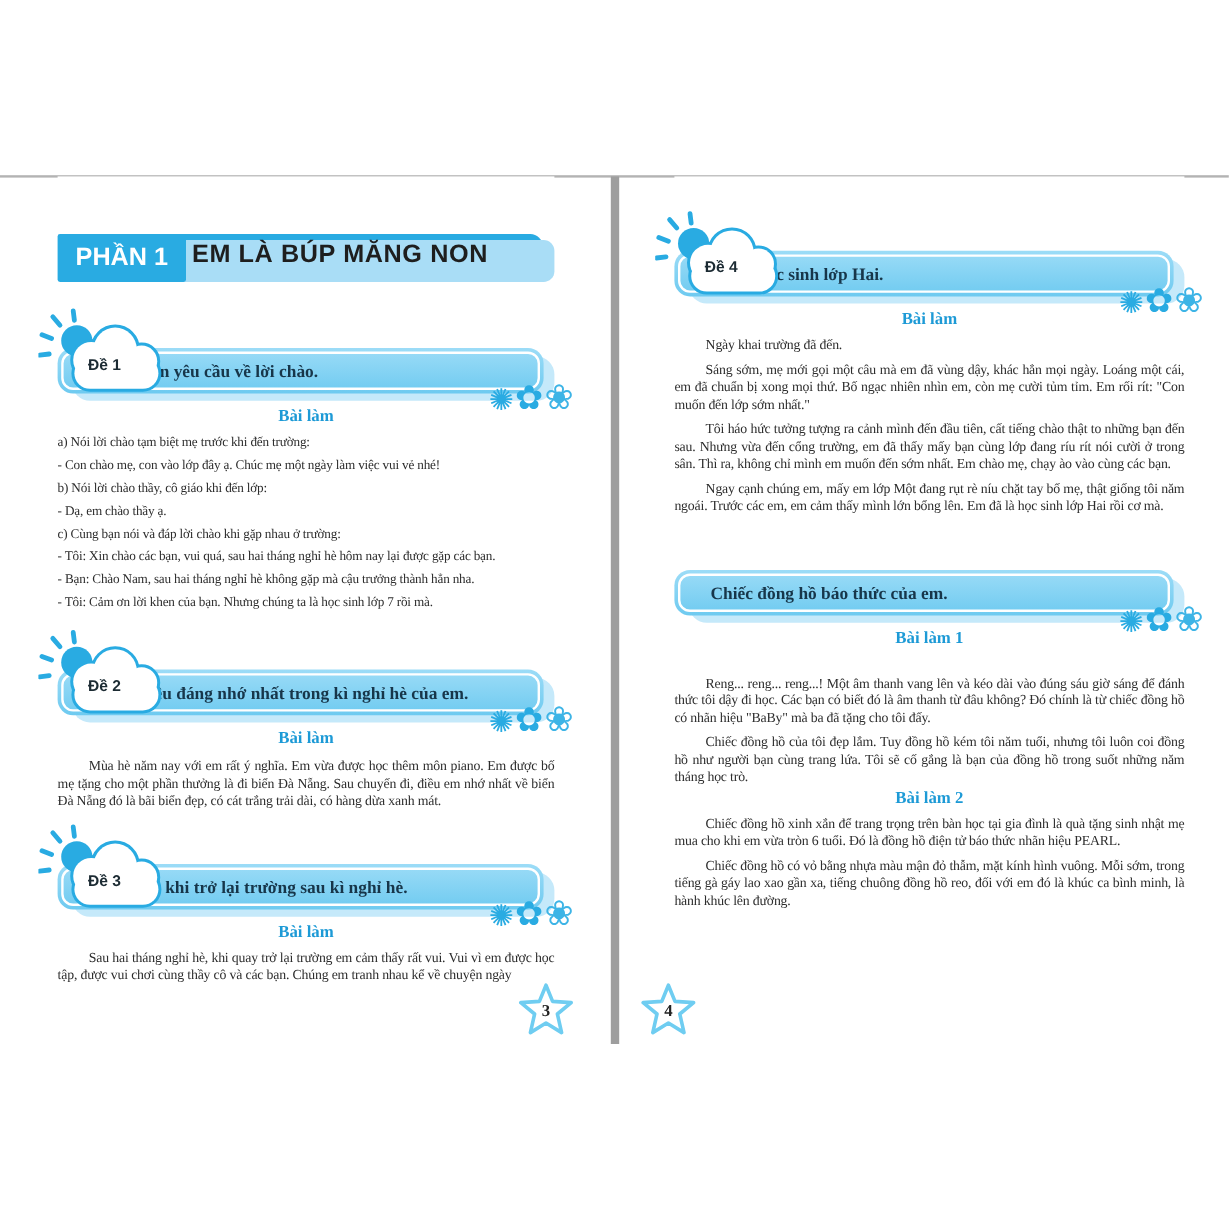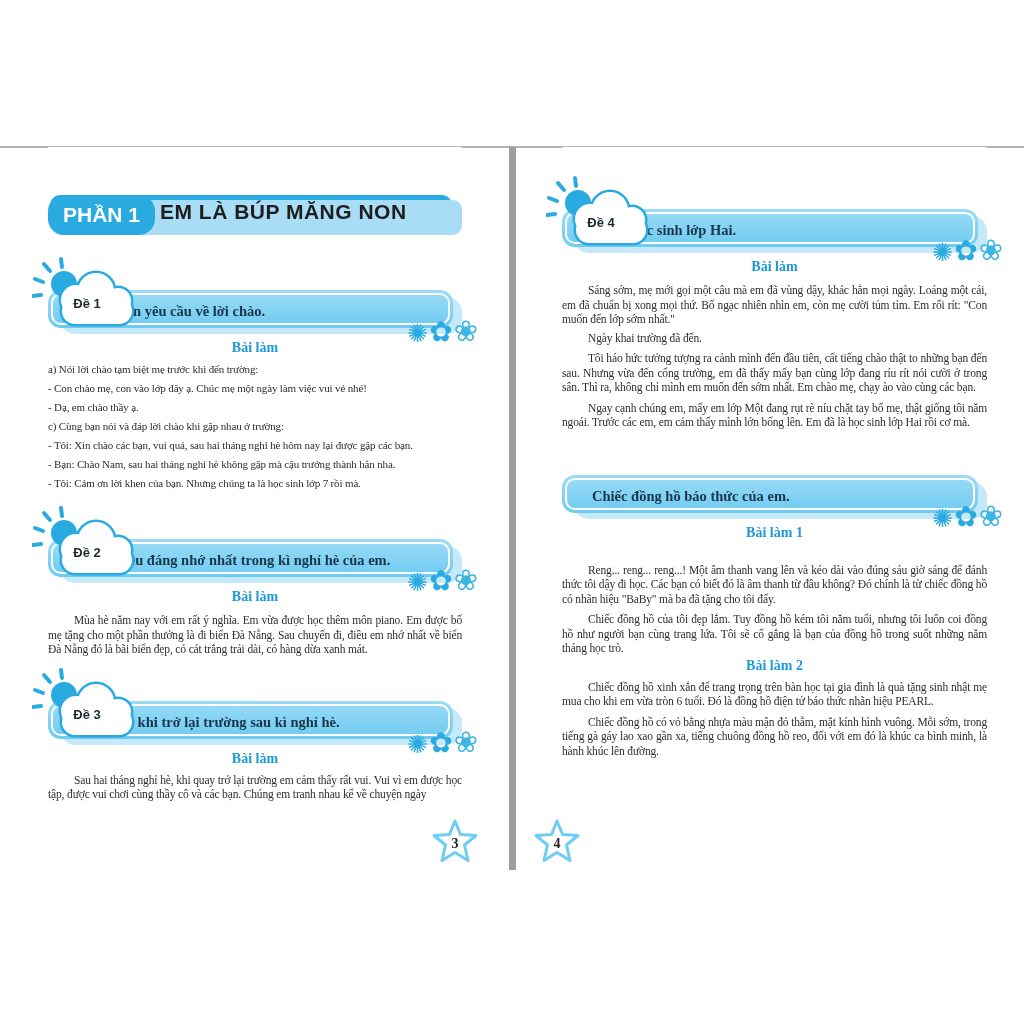--- a/index.html
+++ b/index.html
@@ -9,21 +9,21 @@
   .spine{position:absolute;left:509px;top:147px;width:7px;height:723px;background:#9e9e9e;}
   .page{position:absolute;top:147px;background:#fff;}
   .page-left{left:48px;width:414px;}
   .page-right{left:562px;width:425px;}
 
   
   .part-header{position:relative;height:40px;margin-top:48px;}
   .part-shadow{position:absolute;left:2px;top:0;right:10px;height:34px;background:#29abe2;border-radius:10px;}
   .part-banner{position:absolute;left:4px;top:5px;right:0;height:35px;background:#a9ddf6;border-radius:9px;}
   .part-badge{position:absolute;left:0;top:0;height:40px;padding:0 15px;background:#29abe2;color:#fff;
-              border-radius:16px;display:flex;align-items:center;
+              border-radius:2px;display:flex;align-items:center;
               font:bold 21px "Liberation Sans", sans-serif;}
   .part-title{position:absolute;left:112px;top:5px;height:31px;line-height:35px;
               font:bold 21px "Liberation Sans", sans-serif;color:#1e1e1e;letter-spacing:.5px;}
 
   
   .topic{position:relative;height:42px;}
   .topic .outer{position:absolute;left:12px;top:7px;right:0;bottom:-2px;background:#c5e9fa;border-radius:15px;}
   .topic .inner{position:absolute;left:0;top:0;right:9px;bottom:4px;
                 background:linear-gradient(180deg,#9cdcf7,#6ecaf0);border-radius:13px;}
   .topic .inner:after{content:"";position:absolute;inset:3px;border:2px solid #fff;border-radius:10px;}
@@ -109,20 +109,21 @@
       <svg viewBox="0 0 112 72" width="112" height="72">
           <use href="#sun-cloud"></use>
         </svg>
       <b class="de-label">Đề 1</b>
     </span>
   </div>
   <div class="bai-lam">Bài làm</div>
   <div style="margin-top:2px">
     <p class="answer-line">a) Nói lời chào tạm biệt mẹ trước khi đến trường:</p>
     <p class="answer-line">- Con chào mẹ, con vào lớp đây ạ. Chúc mẹ một ngày làm việc vui vẻ nhé!</p>
+    <p class="answer-line">b) Nói lời chào thầy, cô giáo khi đến lớp:</p>
     <p class="answer-line">- Dạ, em chào thầy ạ.</p>
     <p class="answer-line">c) Cùng bạn nói và đáp lời chào khi gặp nhau ở trường:</p>
     <p class="answer-line">- Tôi: Xin chào các bạn, vui quá, sau hai tháng nghỉ hè hôm nay lại được gặp các bạn.</p>
     <p class="answer-line">- Bạn: Chào Nam, sau hai tháng nghỉ hè không gặp mà cậu trưởng thành hẳn nha.</p>
     <p class="answer-line">- Tôi: Cảm ơn lời khen của bạn. Nhưng chúng ta là học sinh lớp 7 rồi mà.</p>
   </div>
 
   <div class="topic" style="margin-top:46px">
     <span class="outer"></span>
     <span class="inner"></span>
@@ -182,22 +183,22 @@
         <i>❀</i>
       </span>
     <span class="cloud">
       <svg viewBox="0 0 112 72" width="112" height="72">
           <use href="#sun-cloud"></use>
         </svg>
       <b class="de-label">Đề 4</b>
     </span>
   </div>
   <div class="bai-lam">Bài làm</div>
+  <p class="para" style="margin-top:4px">Ngày khai trường đã đến.</p>
   <p class="para">Sáng sớm, mẹ mới gọi một câu mà em đã vùng dậy, khác hẳn mọi ngày. Loáng một cái, em đã chuẩn bị xong mọi thứ. Bố ngạc nhiên nhìn em, còn mẹ cười tủm tỉm. Em rối rít: "Con muốn đến lớp sớm nhất."</p>
-  <p class="para" style="margin-top:4px">Ngày khai trường đã đến.</p>
   <p class="para">Tôi háo hức tưởng tượng ra cảnh mình đến đầu tiên, cất tiếng chào thật to những bạn đến sau. Nhưng vừa đến cổng trường, em đã thấy mấy bạn cùng lớp đang ríu rít nói cười ở trong sân. Thì ra, không chỉ mình em muốn đến sớm nhất. Em chào mẹ, chạy ào vào cùng các bạn.</p>
   <p class="para">Ngay cạnh chúng em, mấy em lớp Một đang rụt rè níu chặt tay bố mẹ, thật giống tôi năm ngoái. Trước các em, em cảm thấy mình lớn bổng lên. Em đã là học sinh lớp Hai rồi cơ mà.</p>
 
   <div class="topic" style="margin-top:45px">
     <span class="outer"></span>
     <span class="inner"></span>
     <span class="topic-title">Chiếc đồng hồ báo thức của em.</span>
     <span class="flowers">
         <i>✺</i>
         <i>✿</i>

